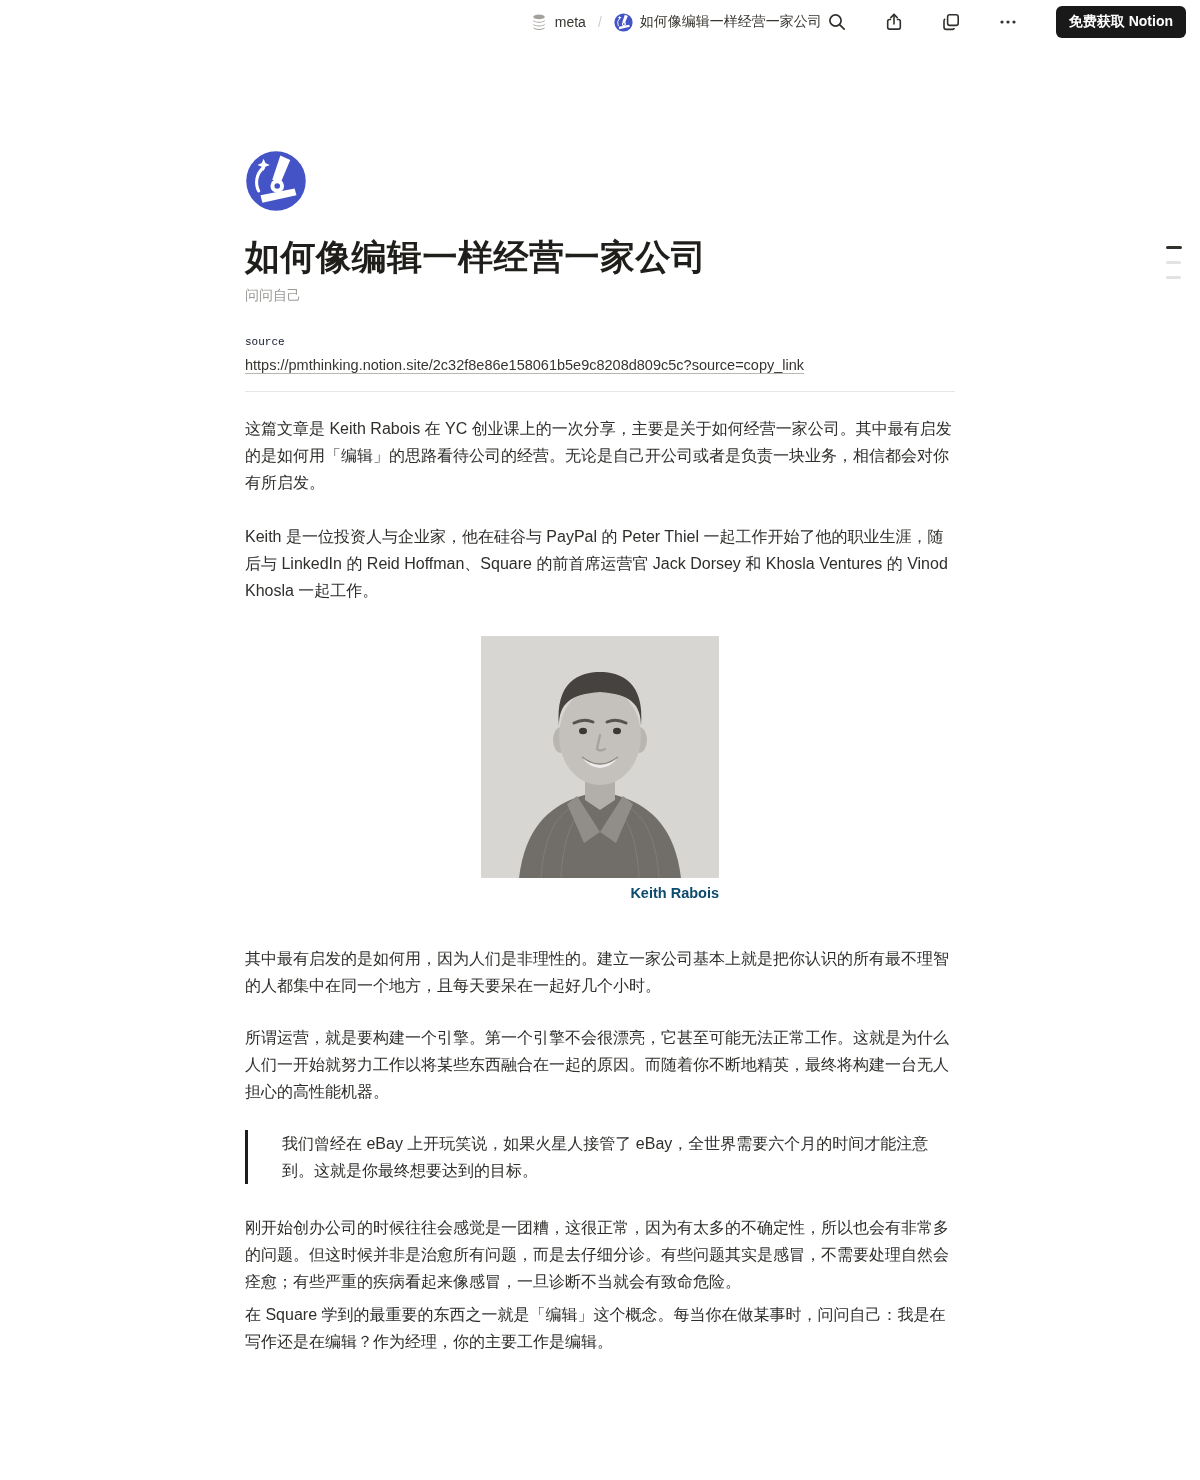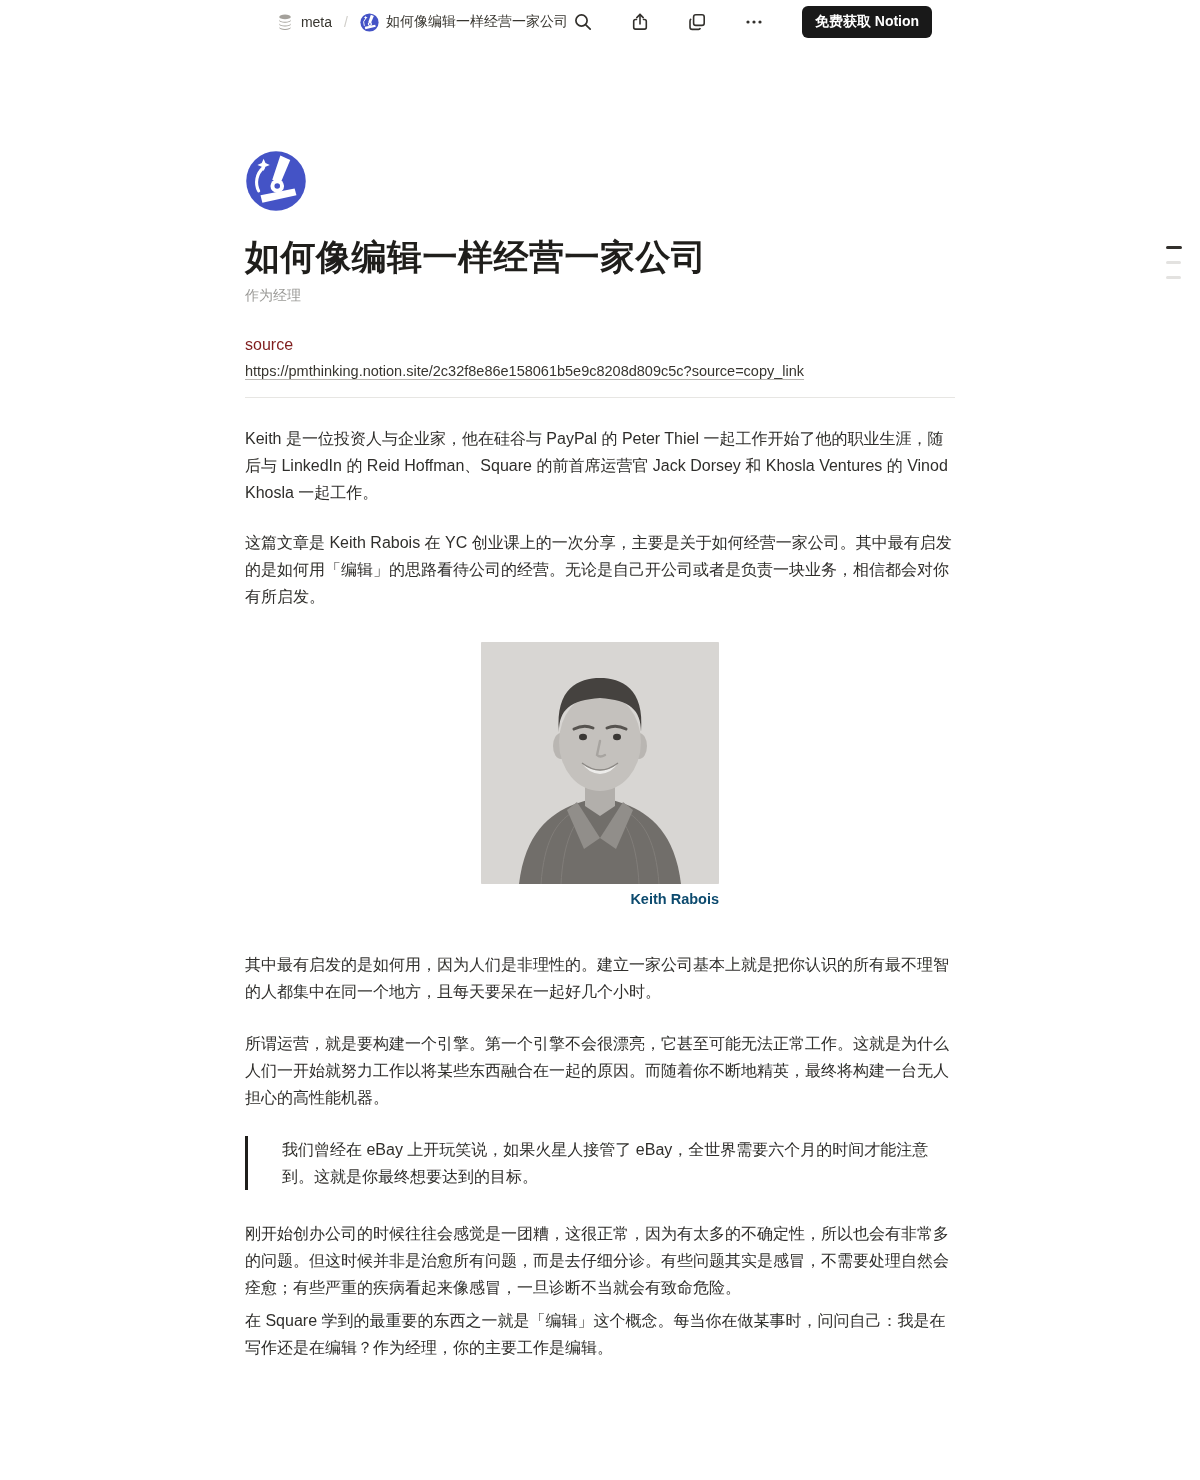--- a/index.html
+++ b/index.html
@@ -8,21 +8,21 @@
     background: #ffffff;
     overflow: hidden;
     font-family: "Liberation Sans", "DejaVu Sans", sans-serif;
     color: #37352f;
   }
   
   .topbar {
     height: 44px;
     display: flex;
     align-items: center;
-    justify-content: center;
+    justify-content: flex-end;
     padding: 0 14px 0 18px;
     background: #fff;
   }
   .breadcrumb { display: flex; align-items: center; gap: 8px; font-size: 14px; }
   .crumb { display: flex; align-items: center; gap: 7px; cursor: pointer; padding: 2px 4px; border-radius: 4px; }
   .crumb-sep { color: #d0cec9; font-size: 14px; }
   .db-icon svg, .page-icon-sm svg { display: block; }
   .topbar-right { display: flex; align-items: center; gap: 35px; }
   .tb-icon { width: 22px; height: 22px; display: flex; align-items: center; justify-content: center; cursor: pointer; color: #32302c; }
   .cta-btn {
@@ -45,21 +45,21 @@
   h1.page-title {
     margin-top: 24px;
     font-size: 35px;
     font-weight: 700;
     letter-spacing: 0.5px;
     color: #1f1e1b;
     line-height: 1.2;
   }
   .details-link { margin-top: 9px; font-size: 14px; color: #9b9a97; cursor: pointer; width: fit-content; }
   .props { margin-top: 31px; }
-  .prop-label { font-size: 16px; color: #7f1d1d; }
+  .prop-label { font-size: 11px; color: #0f172a; font-family: Liberation Mono, monospace; }
   .prop-value {
     margin-top: 9px; font-size: 14.5px; color: #37352f;
     text-decoration: underline; text-decoration-color: #b9b7b2; text-underline-offset: 3px;
     cursor: pointer; width: fit-content;
   }
   .divider { margin-top: 18px; border-top: 1px solid #e7e6e3; }
   .para { font-size: 16px; line-height: 27px; color: #2f2e2b; }
   .p1 { margin-top: 27px; }
   .p2 { margin-top: 23px; }
   figure.photo { margin-top: 32px; text-align: center; }
@@ -161,32 +161,32 @@
       <path d="M22 66 A 31 31 0 0 1 29 29" stroke="#fff" stroke-width="5" fill="none" stroke-linecap="round"></path>
       <polygon points="57,9 73,16 57,54 44,48" fill="#fff"></polygon>
       <circle cx="52" cy="58" r="11" fill="#fff"></circle>
       <circle cx="52" cy="58" r="4.5" fill="#4453c6"></circle>
       <polygon points="25,73 80,62 83,73 28,85" fill="#fff"></polygon>
     </svg>
   </div>
 
   <h1 class="page-title">如何像编辑一样经营一家公司</h1>
 
-  <div class="details-link">作为经理</div>
+  <div class="details-link">问问自己</div>
 
   <div class="props">
     <div class="prop-label">source</div>
     <div class="prop-value">https://pmthinking.notion.site/2c32f8e86e158061b5e9c8208d809c5c?source=copy_link</div>
   </div>
 
   <div class="divider"></div>
 
+  <p class="para p2">这篇文章是 Keith Rabois 在 YC 创业课上的一次分享，主要是关于如何经营一家公司。其中最有启发的是如何用「编辑」的思路看待公司的经营。无论是自己开公司或者是负责一块业务，相信都会对你有所启发。</p>
+
   <p class="para p1">Keith 是一位投资人与企业家，他在硅谷与 PayPal 的 Peter Thiel 一起工作开始了他的职业生涯，随后与 LinkedIn 的 Reid Hoffman、Square 的前首席运营官 Jack Dorsey 和 Khosla Ventures 的 Vinod Khosla 一起工作。</p>
-
-  <p class="para p2">这篇文章是 Keith Rabois 在 YC 创业课上的一次分享，主要是关于如何经营一家公司。其中最有启发的是如何用「编辑」的思路看待公司的经营。无论是自己开公司或者是负责一块业务，相信都会对你有所启发。</p>
 
   <figure class="photo">
     <svg class="photo-frame" viewBox="0 0 238 242" preserveAspectRatio="none">
       <rect width="238" height="242" fill="#dbd9d6"></rect>
       <rect width="238" height="242" fill="#d4d2cf" opacity="0.35"></rect>
       <path d="M38,242 C44,192 68,172 94,162 L119,154 L144,162 C170,172 194,192 200,242 Z" fill="#716e6a"></path>
       <g stroke="#807d79" stroke-width="1">
         <path d="M60,242 C63,200 75,180 92,170" fill="none"></path>
         <path d="M80,242 C82,205 90,185 102,172" fill="none"></path>
         <path d="M178,242 C175,200 163,180 146,170" fill="none"></path>

